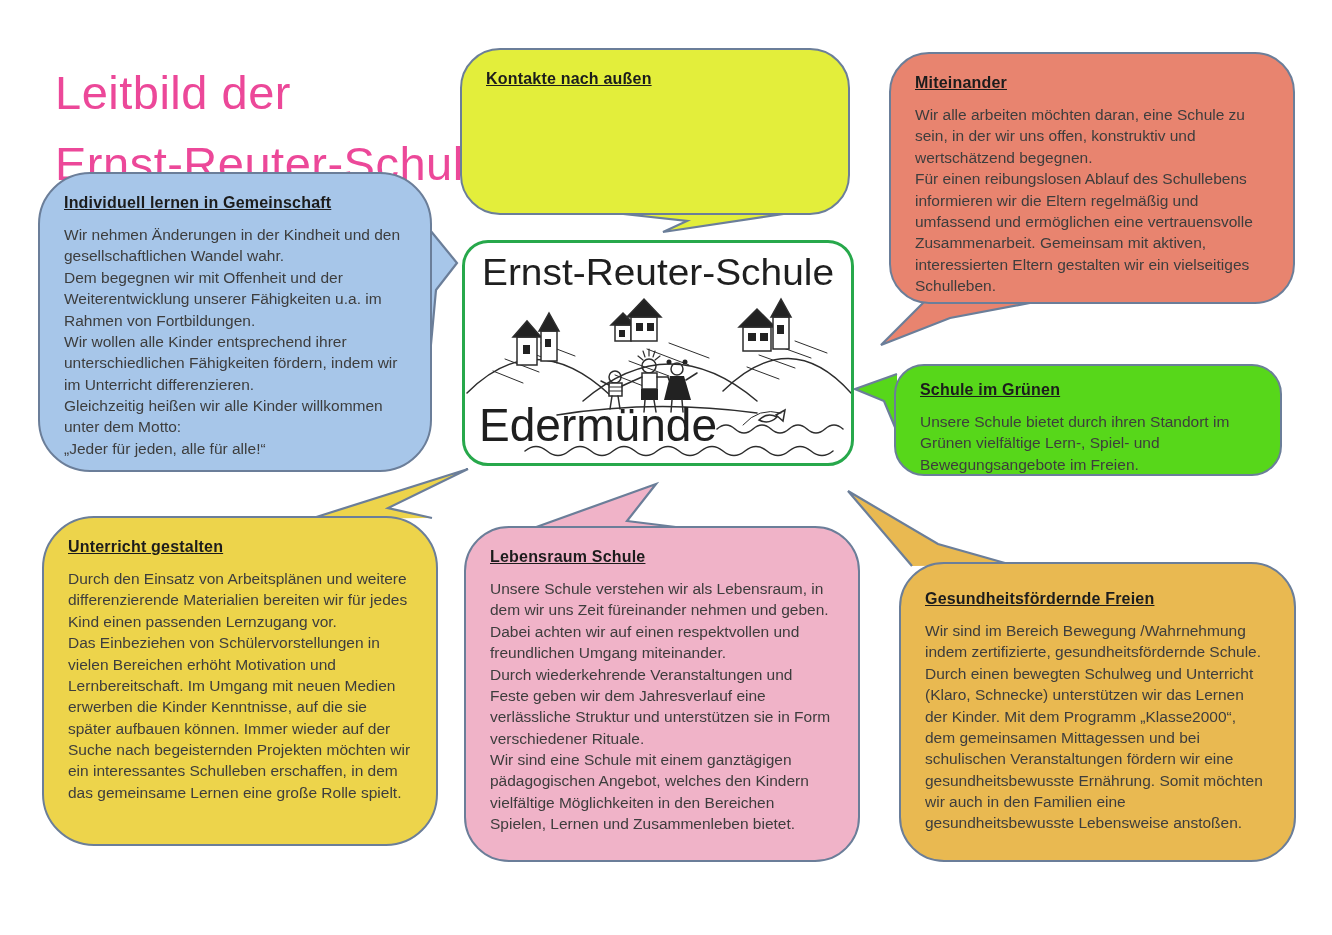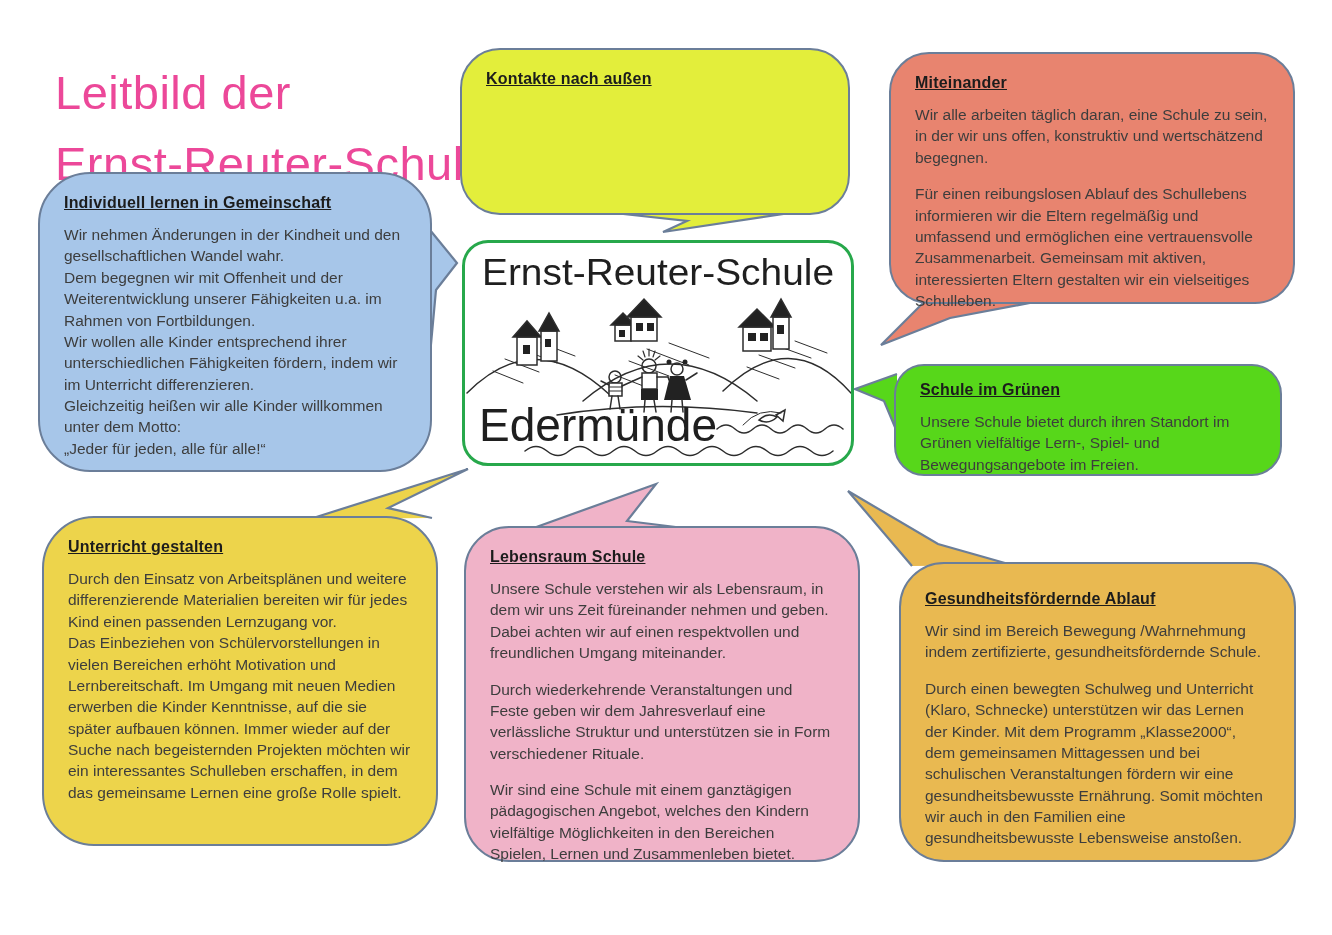--- a/index.html
+++ b/index.html
@@ -18,21 +18,21 @@
     position:absolute; z-index:2; box-sizing:border-box;
     border:2px solid var(--c-border,#6b7e99);
     padding:16px 24px; text-align:left;
     font-size:15.5px; line-height:1.38; color:var(--c-text,#3d3d3d);
   }
   .bubble h2 {
     margin:2px 0 10px; font-size:16px; font-weight:bold;
     color:#1c1c1c; text-decoration:underline; letter-spacing:0.2px;
   }
   .bubble p { margin:0; }
-  .bubble.gapped p + p { margin-top:15px; }
+  .bubble.gapped p + p { margin-top:0; }
   .b-individuell { left:38px;  top:172px; width:394px; height:300px; border-radius:52px; background:var(--c-individuell,#A7C6E9); }
   .b-kontakte    { left:460px; top:48px;  width:390px; height:167px; border-radius:40px; background:var(--c-kontakte,#E3EE3B); }
   .b-miteinander { left:889px; top:52px;  width:406px; height:252px; border-radius:40px; background:var(--c-miteinander,#E8846F); }
   .b-gruen       { left:894px; top:364px; width:388px; height:112px; border-radius:30px; background:var(--c-gruen,#57D71A); padding-top:11px; }
   .b-unterricht  { left:42px;  top:516px; width:396px; height:330px; border-radius:52px; background:var(--c-unterricht,#EDD44B); }
   .b-lebensraum  { left:464px; top:526px; width:396px; height:336px; border-radius:45px; background:var(--c-lebensraum,#F0B3C8); }
   .b-gesundheit  { left:899px; top:562px; width:397px; height:300px; border-radius:45px; background:var(--c-gesundheit,#E9B951); padding-top:22px; }
   
   .tails { position:absolute; left:0; top:0; z-index:1; }
   .tails path { stroke:var(--c-border,#6b7e99); stroke-width:2.2; stroke-linejoin:miter; }
@@ -156,21 +156,21 @@
     <p>Gleichzeitig heißen wir alle Kinder willkommen unter dem Motto:</p>
     <p>„Jeder für jeden, alle für alle!“</p>
   </div>
 
   <div class="bubble b-kontakte">
     <h2>Kontakte nach außen</h2>
   </div>
 
   <div class="bubble gapped b-miteinander">
     <h2>Miteinander</h2>
-    <p>Wir alle arbeiten täglich daran, eine Schule zu sein, in der wir uns offen, konstruktiv und wertschätzend begegnen.</p>
+    <p>Wir alle arbeiten möchten daran, eine Schule zu sein, in der wir uns offen, konstruktiv und wertschätzend begegnen.</p>
     <p>Für einen reibungslosen Ablauf des Schullebens informieren wir die Eltern regelmäßig und umfassend und ermöglichen eine vertrauensvolle Zusammenarbeit. Gemeinsam mit aktiven, interessierten Eltern gestalten wir ein vielseitiges Schulleben.</p>
   </div>
 
   <div class="bubble b-gruen">
     <h2>Schule im Grünen</h2>
     <p>Unsere Schule bietet durch ihren Standort im Grünen vielfältige Lern-, Spiel- und Bewegungsangebote im Freien.</p>
   </div>
 
   <div class="bubble b-unterricht">
     <h2>Unterricht gestalten</h2>
@@ -179,18 +179,18 @@
   </div>
 
   <div class="bubble gapped b-lebensraum">
     <h2>Lebensraum Schule</h2>
     <p>Unsere Schule verstehen wir als Lebensraum, in dem wir uns Zeit füreinander nehmen und geben. Dabei achten wir auf einen respektvollen und freundlichen Umgang miteinander.</p>
     <p>Durch wiederkehrende Veranstaltungen und Feste geben wir dem Jahresverlauf eine verlässliche Struktur und unterstützen sie in Form verschiedener Rituale.</p>
     <p>Wir sind eine Schule mit einem ganztägigen pädagogischen Angebot, welches den Kindern vielfältige Möglichkeiten in den Bereichen Spielen, Lernen und Zusammenleben bietet.</p>
   </div>
 
   <div class="bubble gapped b-gesundheit">
-    <h2>Gesundheitsfördernde Ablauf</h2>
+    <h2>Gesundheitsfördernde Freien</h2>
     <p>Wir sind im Bereich Bewegung /Wahrnehmung indem zertifizierte, gesundheitsfördernde Schule.</p>
     <p>Durch einen bewegten Schulweg und Unterricht (Klaro, Schnecke) unterstützen wir das Lernen der Kinder. Mit dem Programm „Klasse2000“, dem gemeinsamen Mittagessen und bei schulischen Veranstaltungen fördern wir eine gesundheitsbewusste Ernährung. Somit möchten wir auch in den Familien eine gesundheitsbewusste Lebensweise anstoßen.</p>
   </div>
 
 </div>
 
 </body></html>

